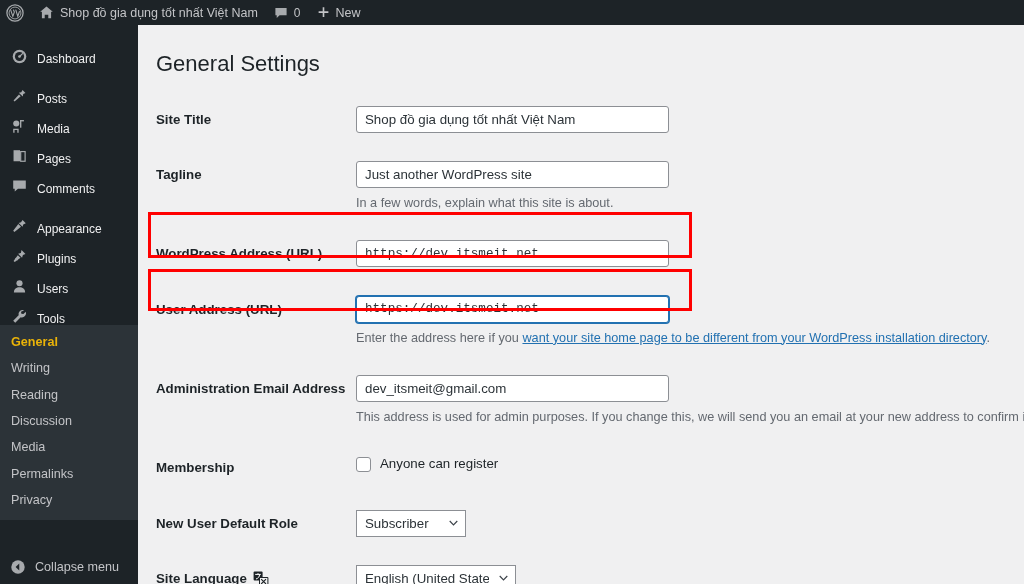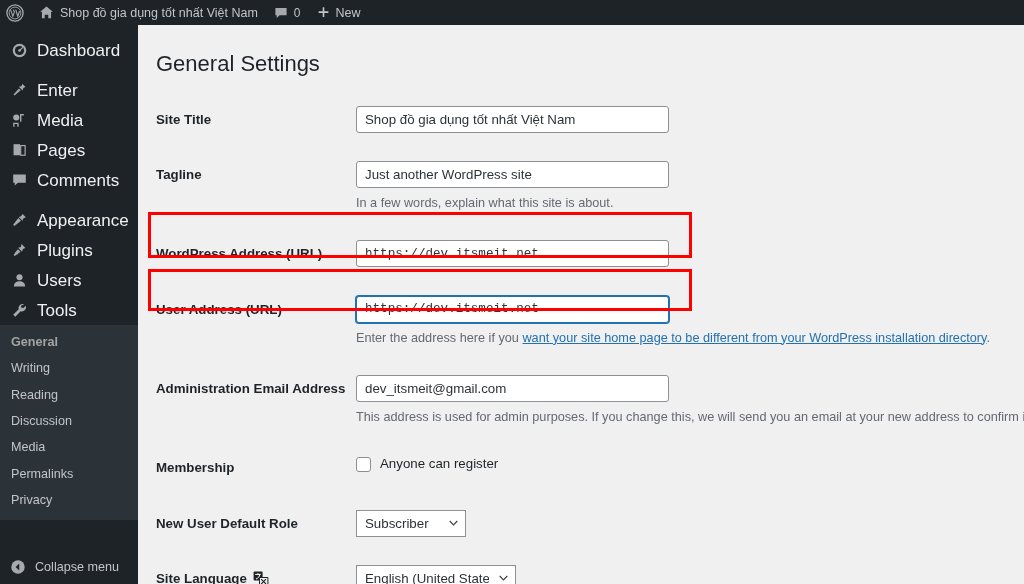--- a/index.html
+++ b/index.html
@@ -32,43 +32,43 @@
 
   
   #adminmenu {
     position: absolute; top: 25px; left: 0;
     width: 138px; height: 559px;
     background: #1d2327;
     z-index: 20;
   }
   .menu-top {
     position: relative;
-    display: flex; align-items: center;
+    display: flex; align-items: flex-end;
     height: 30px; padding-left: 11px;
-    color: #f0f0f1; font-size: 17px;
+    color: #f0f0f1; font-size: 12px;
     line-height: 1;
   }
   .menu-top .mlabel { margin-left: 9px; }
   .menu-ico { width: 17px; height: 17px; flex: 0 0 17px; display:block; }
   .menu-gap { height: 10px; }
   .menu-top.current {
     background: #2271b1; color: #fff; font-weight: bold;
   }
   .menu-top.current::after {
     content: ""; position: absolute; right: 0; top: 50%;
     margin-top: -8px;
     border-style: solid; border-width: 8px 8px 8px 0;
     border-color: transparent #f0f0f1 transparent transparent;
   }
   #submenu { background: #2c3338; padding: 4px 0 6px 0; }
   .sub-item {
     display: block; padding: 5px 0 5px 11px;
     font-size: 12.6px; color: #c3c4c7; line-height: 1.3;
   }
-  .sub-item.current { color: #a3a3a3; font-weight: bold; }
+  .sub-item.current { color: #eab308; font-weight: bold; }
   #collapse {
     position: absolute; left: 0; bottom: 0;
     width: 138px; height: 34px;
     display: flex; align-items: center; padding-left: 10px;
     color: #c3c4c7; font-size: 12.6px; border-radius: 17px;
   }
   #collapse .clabel { margin-left: 9px; }
 
   
   #wpbody {
@@ -194,21 +194,21 @@
     <span class="mlabel">Dashboard</span>
   </div>
 
   <div class="menu-gap"></div>
 
   <div class="menu-top">
     <svg class="menu-ico" viewBox="0 0 20 20">
       <path d="M13.6 2.4 L17 5.8 l-2.6 1.4 -0.6 2.9 -4.6 -4.6 2.9 -0.6 Z" fill="#a7aaad"></path>
       <path d="M9.4 7.6 L3 14.8 l1.2 1.2 7.2 -6.4 Z" fill="#a7aaad"></path>
     </svg>
-    <span class="mlabel">Enter</span>
+    <span class="mlabel">Posts</span>
   </div>
 
   <div class="menu-top">
     <svg class="menu-ico" viewBox="0 0 20 20">
       <circle cx="6.2" cy="6.4" r="3.6" fill="#a7aaad"></circle>
       <rect x="10.6" y="2.4" width="1.6" height="9" fill="#a7aaad"></rect>
       <rect x="10.6" y="2.4" width="4.6" height="1.6" fill="#a7aaad"></rect>
       <path d="M2.6 12.6 h6.4 v4.8 h-1.6 v-3.2 h-3.2 v3.2 h-1.6 Z" fill="#a7aaad"></path>
     </svg>
     <span class="mlabel">Media</span>

